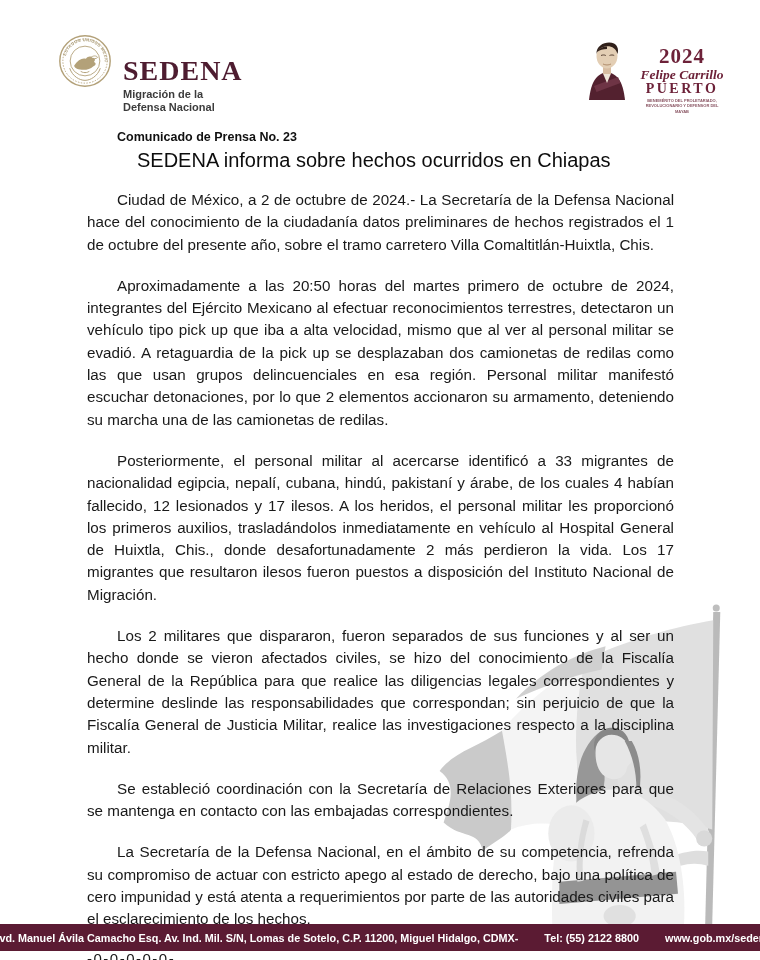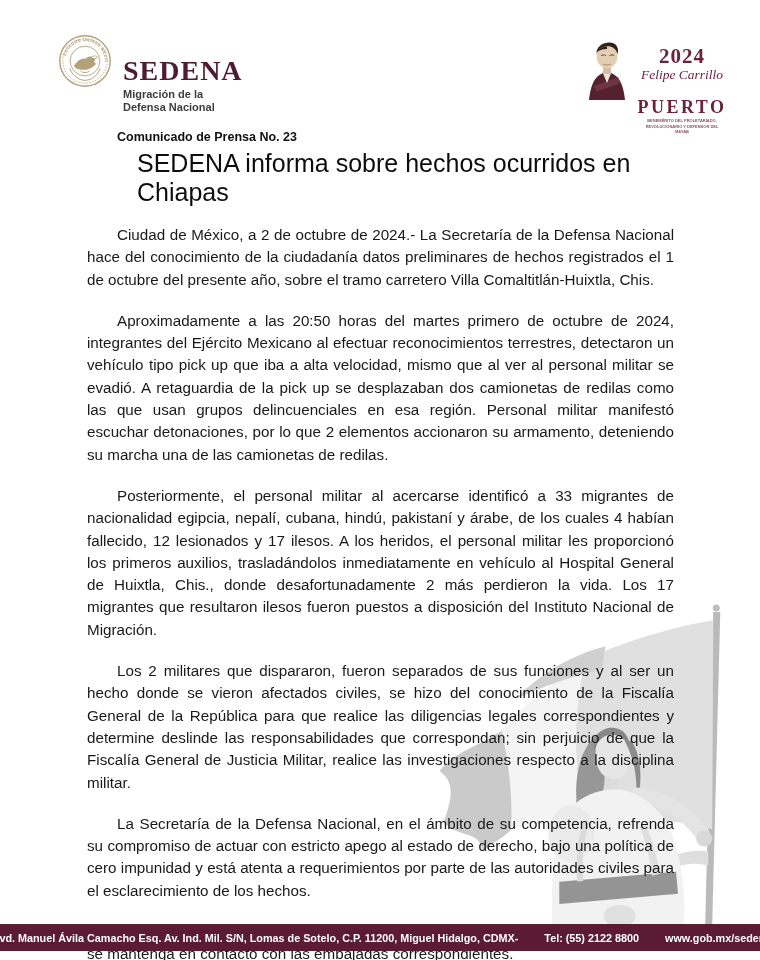--- a/index.html
+++ b/index.html
@@ -15,30 +15,30 @@
   .seal{width:54px;height:54px;flex:0 0 auto;}
   .wordmark{margin-top:23px;}
   .acronym{font-family:"Liberation Serif",serif;font-weight:bold;color:#4e1c30;
     font-size:28px;line-height:1;letter-spacing:1px;}
   .agency-sub{font-size:11px;font-weight:bold;color:#3c3c3c;line-height:1.2;margin-top:3px;}
   .brand-right{display:flex;align-items:flex-start;gap:0;}
   .portrait{width:46px;height:64px;flex:0 0 auto;margin-top:2px;}
   .year-logo{text-align:center;color:#6d2239;margin-top:12px;width:104px;}
   .year{font-family:"Liberation Serif",serif;font-weight:bold;font-size:21px;
     line-height:1;letter-spacing:1px;}
-  .fc-name{font-family:"Liberation Serif",serif;font-style:italic;font-weight:normal;
+  .fc-name{font-family:"Liberation Serif",serif;font-style:italic;font-weight:bold;
     font-size:13.5px;line-height:1.05;margin-top:1px;white-space:nowrap;}
-  .fc-puerto{font-family:"Liberation Serif",serif;font-weight:bold;font-size:18px;
-    letter-spacing:2.5px;line-height:1.05;margin-top:16px;}
+  .fc-puerto{font-family:"Liberation Serif",serif;font-weight:bold;font-size:14px;
+    letter-spacing:2.5px;line-height:1.05;}
   .fc-tagline{font-size:4px;font-weight:bold;line-height:1.4;color:#8a5563;
     width:80px;margin:1px auto 0;text-transform:uppercase;}
   
   .main{position:absolute;left:87px;top:130px;width:603px;z-index:2;}
   .kicker{margin-left:30px;font-size:12.5px;font-weight:bold;color:#101010;}
-  .doc-title{margin:5px 0 0 50px;font-size:25px;font-weight:normal;color:#0d0d0d;}
+  .doc-title{margin:5px 0 0 50px;font-size:20px;font-weight:normal;color:#0d0d0d;}
   .body-text{margin-top:17px;}
   .body-text p{font-size:15.2px;line-height:22.3px;text-align:justify;
     text-indent:30px;margin:0 16px 19px 0;color:#191919;}
   .closing{text-align:left;font-size:15px;letter-spacing:1.5px;margin-top:4px;color:#191919;}
   
   .footer{position:absolute;left:0;top:924px;width:760px;height:27px;background:#5b1b33;
     display:flex;align-items:center;justify-content:center;gap:26px;z-index:3;}
   .footer span{color:#ffffff;font-size:10.8px;font-weight:bold;white-space:nowrap;}
   
   .watermark{position:absolute;right:0;top:592px;width:338px;height:332px;z-index:1;}
@@ -138,22 +138,22 @@
 
   <div class="main">
     <div class="kicker">Comunicado de Prensa No. 23</div>
     <h1 class="doc-title">SEDENA informa sobre hechos ocurridos en Chiapas</h1>
 
     <div class="body-text">
       <p>Ciudad de México, a 2 de octubre de 2024.- La Secretaría de la Defensa Nacional hace del conocimiento de la ciudadanía datos preliminares de hechos registrados el 1 de octubre del presente año, sobre el tramo carretero Villa Comaltitlán-Huixtla, Chis.</p>
       <p>Aproximadamente a las 20:50 horas del martes primero de octubre de 2024, integrantes del Ejército Mexicano al efectuar reconocimientos terrestres, detectaron un vehículo tipo pick up que iba a alta velocidad, mismo que al ver al personal militar se evadió. A retaguardia de la pick up se desplazaban dos camionetas de redilas como las que usan grupos delincuenciales en esa región. Personal militar manifestó escuchar detonaciones, por lo que 2 elementos accionaron su armamento, deteniendo su marcha una de las camionetas de redilas.</p>
       <p>Posteriormente, el personal militar al acercarse identificó a 33 migrantes de nacionalidad egipcia, nepalí, cubana, hindú, pakistaní y árabe, de los cuales 4 habían fallecido, 12 lesionados y 17 ilesos. A los heridos, el personal militar les proporcionó los primeros auxilios, trasladándolos inmediatamente en vehículo al Hospital General de Huixtla, Chis., donde desafortunadamente 2 más perdieron la vida. Los 17 migrantes que resultaron ilesos fueron puestos a disposición del Instituto Nacional de Migración.</p>
       <p>Los 2 militares que dispararon, fueron separados de sus funciones y al ser un hecho donde se vieron afectados civiles, se hizo del conocimiento de la Fiscalía General de la República para que realice las diligencias legales correspondientes y determine deslinde las responsabilidades que correspondan; sin perjuicio de que la Fiscalía General de Justicia Militar, realice las investigaciones respecto a la disciplina militar.</p>
+      <p>Se estableció coordinación con la Secretaría de Relaciones Exteriores para que se mantenga en contacto con las embajadas correspondientes.</p>
       <p>La Secretaría de la Defensa Nacional, en el ámbito de su competencia, refrenda su compromiso de actuar con estricto apego al estado de derecho, bajo una política de cero impunidad y está atenta a requerimientos por parte de las autoridades civiles para el esclarecimiento de los hechos.</p>
-      <p>Se estableció coordinación con la Secretaría de Relaciones Exteriores para que se mantenga en contacto con las embajadas correspondientes.</p>
     </div>
 
     <div class="closing">-0-0-0-0-0-</div>
   </div>
 
   <div class="footer">
     <span>Blvd. Manuel Ávila Camacho Esq. Av. Ind. Mil. S/N, Lomas de Sotelo, C.P. 11200, Miguel Hidalgo, CDMX-</span>
     <span>Tel: (55) 2122 8800</span>
     <span>www.gob.mx/sedena</span>
   </div>

